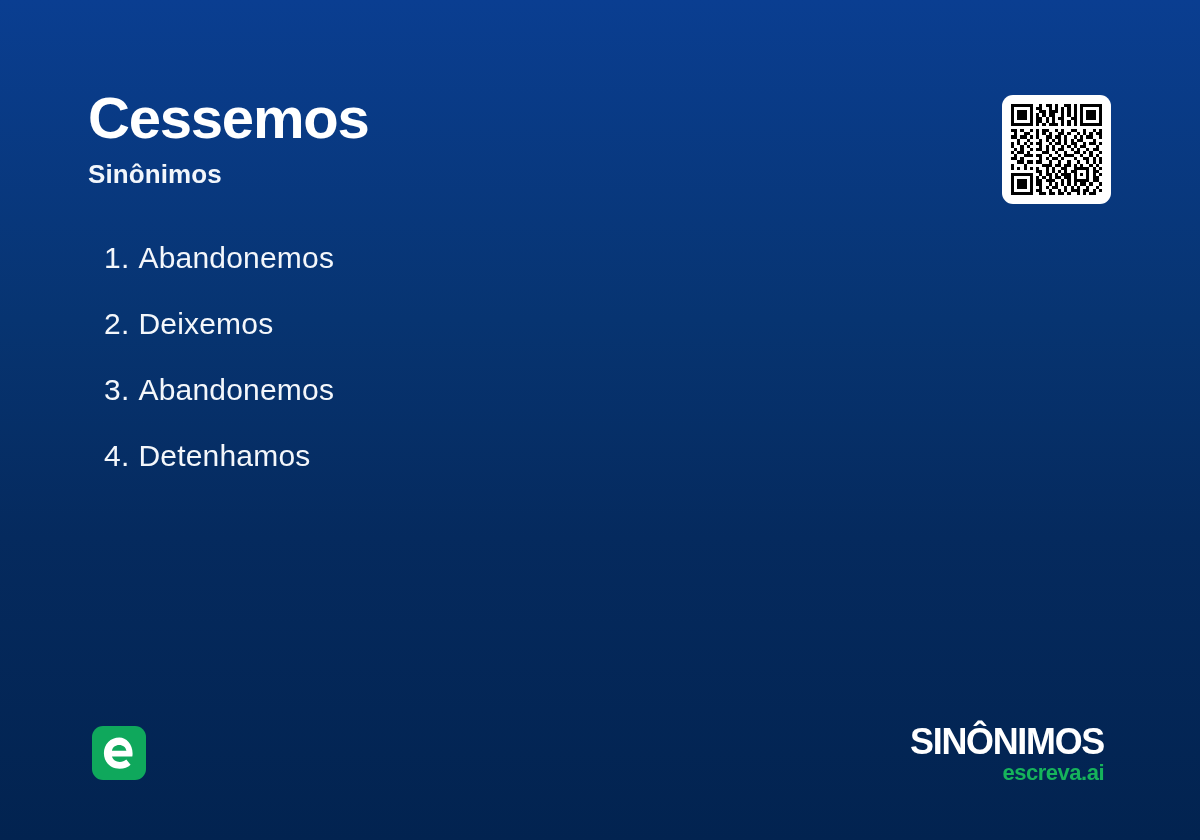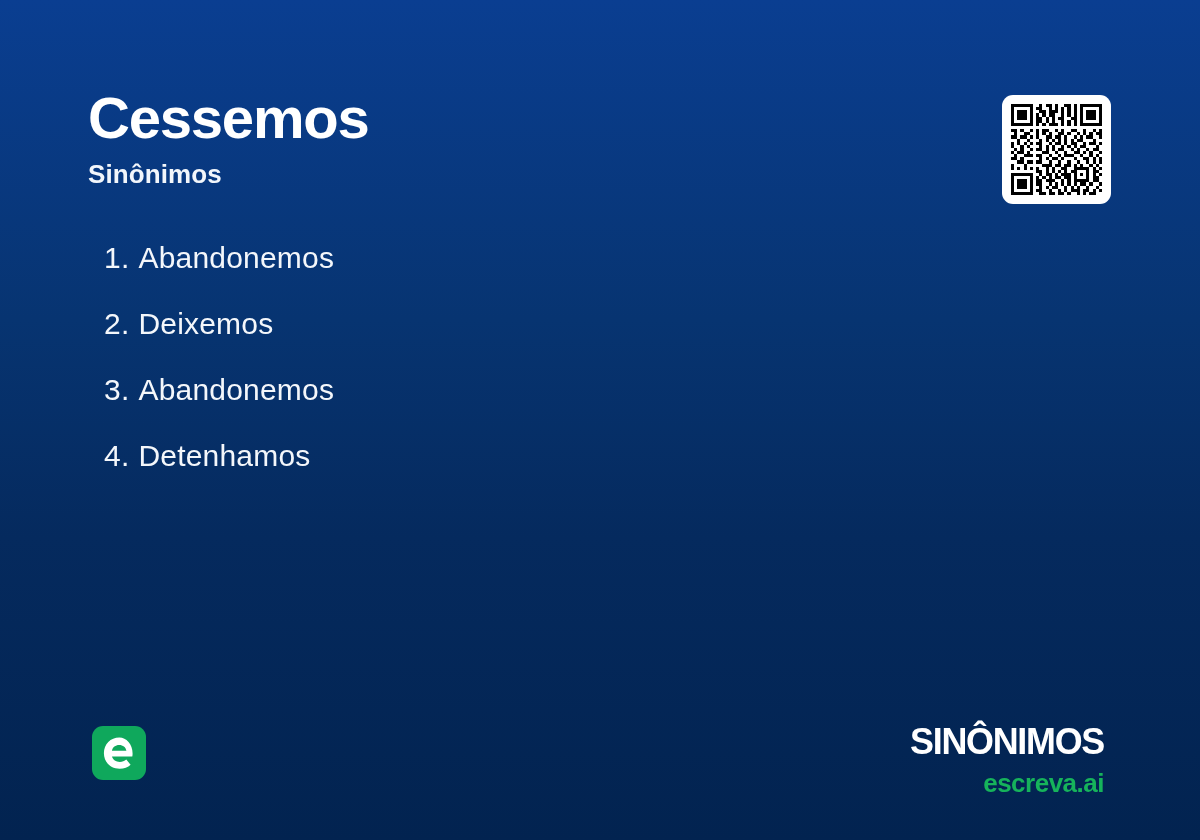--- a/index.html
+++ b/index.html
@@ -93,22 +93,22 @@
     font-weight:bold;
     letter-spacing:-1.3px;
     line-height:1;
     color:#ffffff;
     transform:scaleX(0.97);
     transform-origin:right center;
     white-space:nowrap;
   }
 
   #brand-tagline {
-    margin-top:10px;
-    font-size:26px;
+    margin-top:2px;
+    font-size:22px;
     font-weight:bold;
     letter-spacing:-0.5px;
     line-height:1;
     color:#16b35b;
     white-space:nowrap;
   }
 </style>
 </head>
 <body>
 

